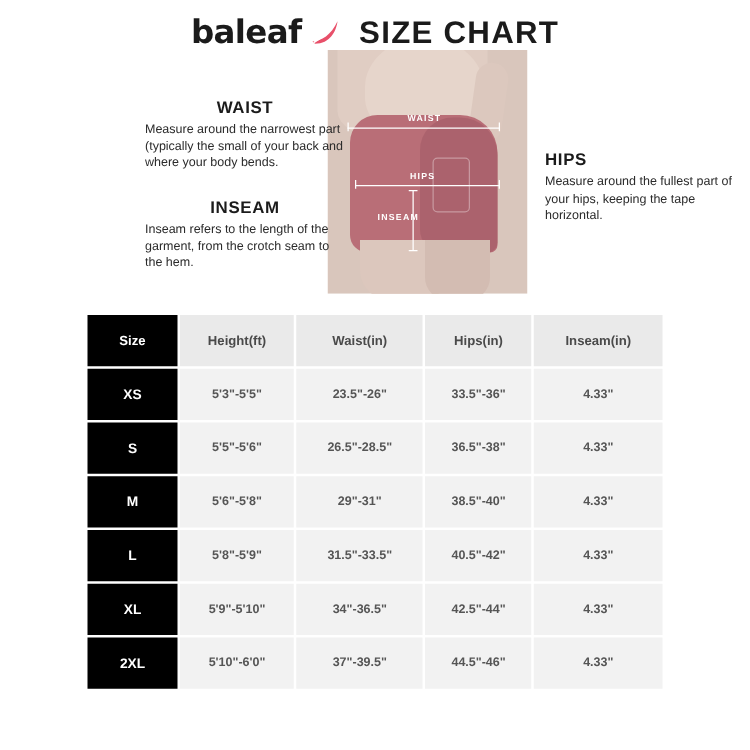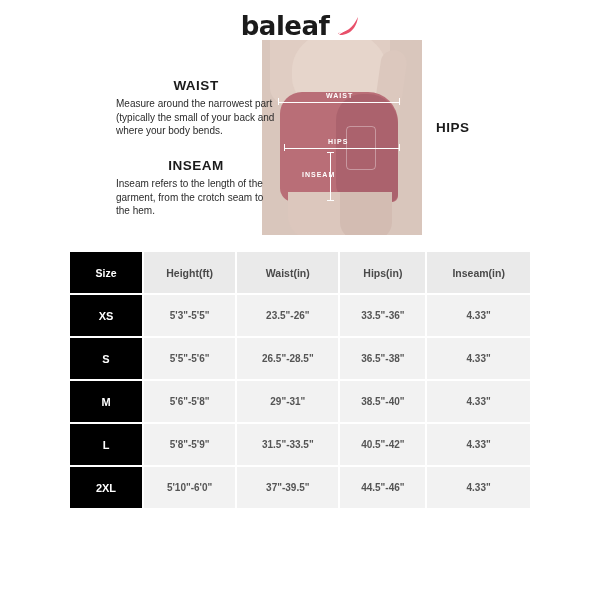--- a/index.html
+++ b/index.html
@@ -235,20 +235,21 @@
 <div class="page">
 
   <div class="header">
     <span class="brand">baleaf</span>
     <span class="brand-mark">
       <svg width="22" height="20" viewBox="0 0 22 20">
         <path d="M1 17 C8 17 16 12 21 1 C20 9 15 19 3 19 Z" fill="#e8506a"></path>
         <path d="M2 18 C9 14 14 9 18 4" stroke="#ffffff" stroke-width="1.2" fill="none"></path>
       </svg>
     </span>
+    <span class="chart-title">SIZE CHART</span>
   </div>
 
   <div class="illus">
 
     <div class="model">
       <div class="body-bg"></div>
       <div class="skin-top"></div>
       <div class="torso"></div>
       <div class="arm"></div>
       <div class="shorts"></div>
@@ -278,20 +279,21 @@
       <p>Measure around the narrowest part (typically the small of your back and where your body bends.</p>
     </div>
 
     <div class="callout" id="callout-inseam">
       <h3>INSEAM</h3>
       <p>Inseam refers to the length of the garment, from the crotch seam to the hem.</p>
     </div>
 
     <div class="callout" id="callout-hips">
       <h3>HIPS</h3>
+      <p>Measure around the fullest part of your hips, keeping the tape horizontal.</p>
     </div>
   </div>
 
   <div class="table-wrap">
     <table>
       <thead>
         <tr>
           <th class="size-head">Size</th>
           <th>Height(ft)</th>
           <th>Waist(in)</th>
@@ -322,20 +324,27 @@
           <td>4.33"</td>
         </tr>
         <tr>
           <td class="size-cell">L</td>
           <td>5'8"-5'9"</td>
           <td>31.5"-33.5"</td>
           <td>40.5"-42"</td>
           <td>4.33"</td>
         </tr>
         <tr>
+          <td class="size-cell">XL</td>
+          <td>5'9"-5'10"</td>
+          <td>34"-36.5"</td>
+          <td>42.5"-44"</td>
+          <td>4.33"</td>
+        </tr>
+        <tr>
           <td class="size-cell">2XL</td>
           <td>5'10"-6'0"</td>
           <td>37"-39.5"</td>
           <td>44.5"-46"</td>
           <td>4.33"</td>
         </tr>
       </tbody>
     </table>
   </div>
 

